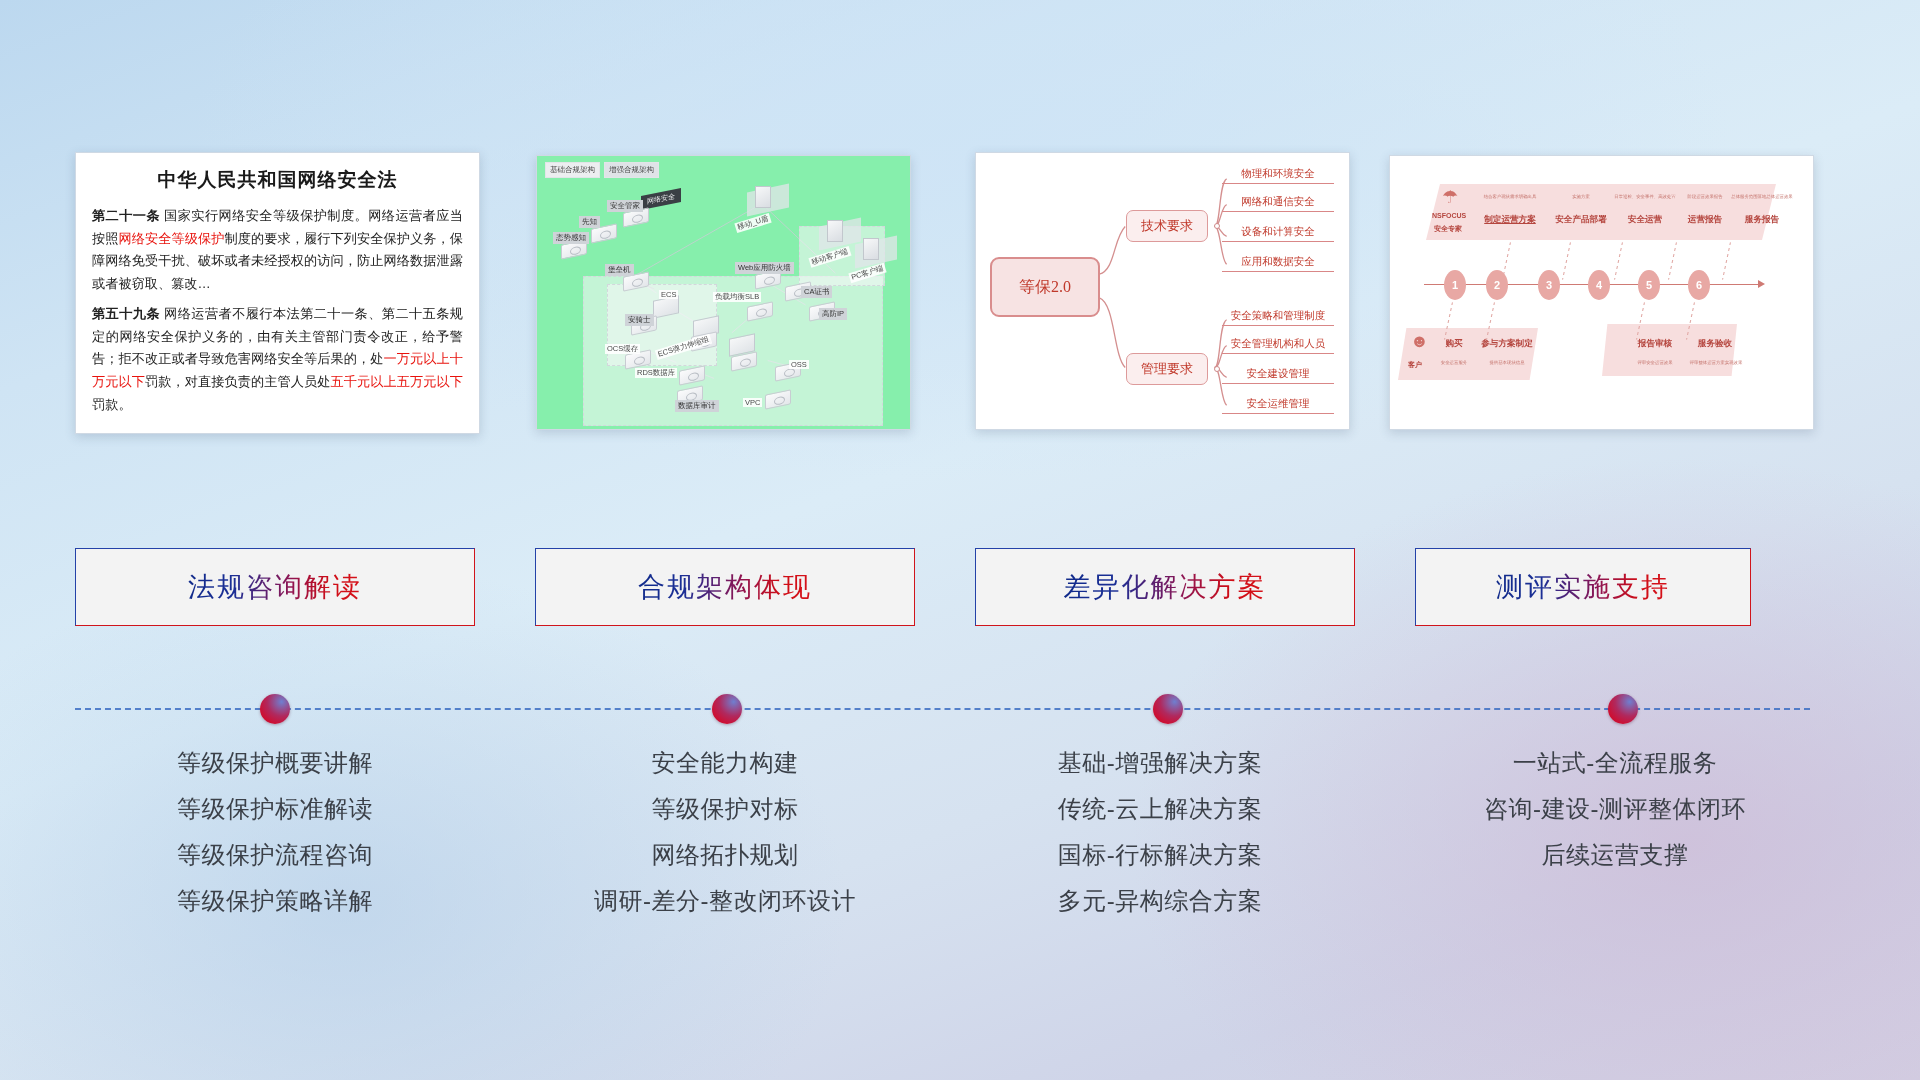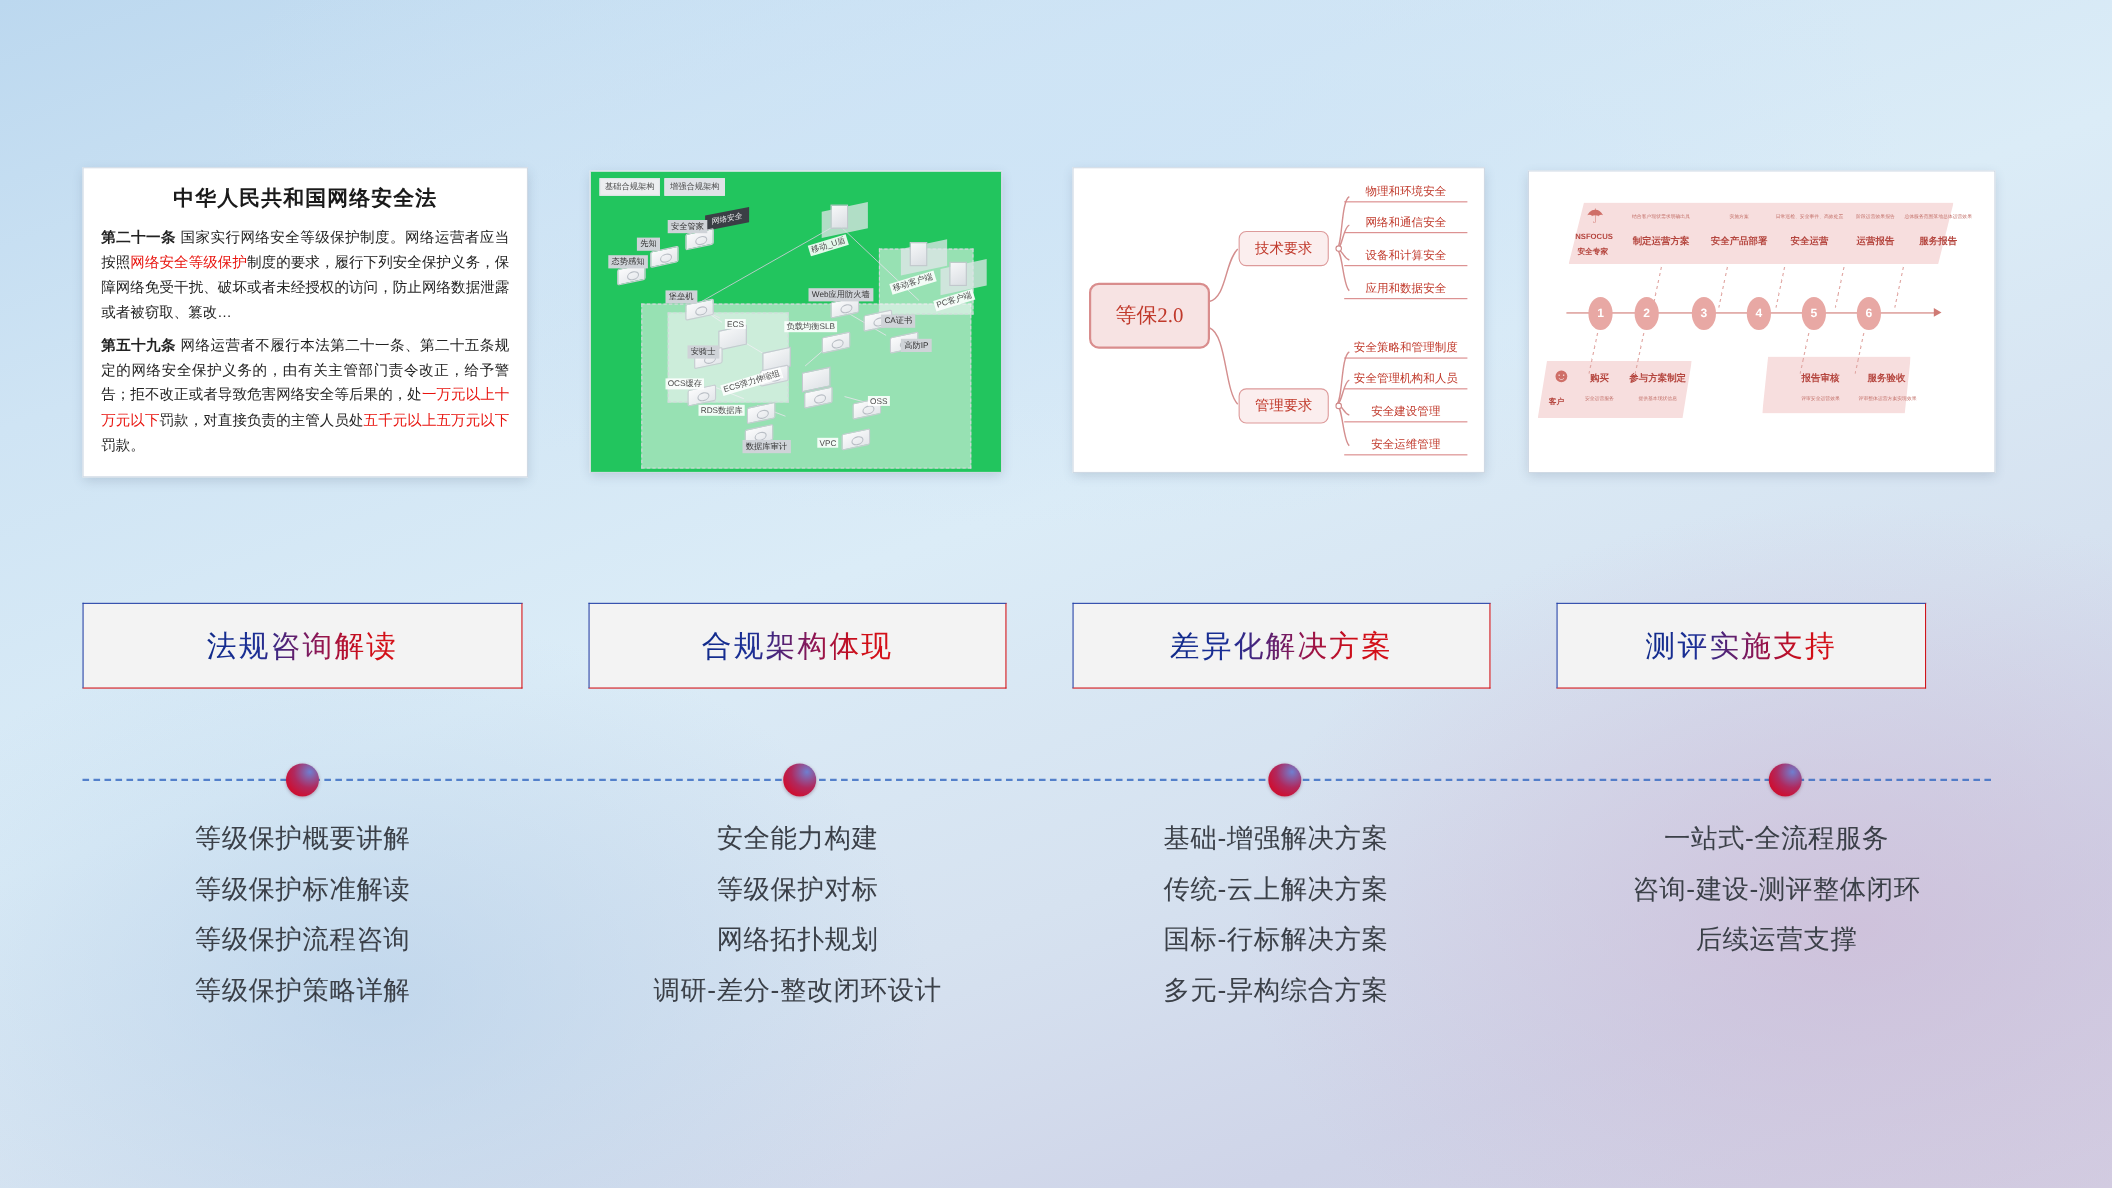--- a/index.html
+++ b/index.html
@@ -43,21 +43,21 @@
     font-size: 13.2px;
     line-height: 1.72;
     color: #222;
     text-align: justify;
     margin-bottom: 7px;
   }
   .law-p b { font-weight: bold; }
   .law-p .red { color: #e8120c; }
 
   
-  .arch { position: relative; width: 100%; height: 100%; background: #22c55e; }
+  .arch { position: relative; width: 100%; height: 100%; background: #86efac; }
   .arch .tabs { position: absolute; left: 8px; top: 6px; display: flex; gap: 4px; }
   .arch .tab {
     font-size: 7.5px; color: #4c4c4c; background: #eceef0;
     padding: 2px 4px; border: 1px solid #e2e5e8;
   }
   .arch .tab.sel { background: #dfe3e7; }
   .arch .zone {
     position: absolute; border: 1px dashed #d3d7dc; background: rgba(247,248,250,0.55);
   }
   .arch .node { position: absolute; }
@@ -94,21 +94,21 @@
   .arch .lbl.rot { transform: rotate(-17deg); }
   .arch svg.links { position: absolute; left: 0; top: 0; width: 100%; height: 100%; }
 
   
   .mind { position: relative; width: 100%; height: 100%; padding: 6px; }
   .mind svg { position: absolute; left: 0; top: 0; width: 100%; height: 100%; }
   .mind .root {
     position: absolute; left: 14px; top: 104px; width: 110px; height: 60px;
     background: #f7e3e3; border: 2px solid #d98d8d; border-radius: 9px;
     display: flex; align-items: center; justify-content: center;
-    font-size: 19px; color: #c0392b; font-family: "Liberation Serif", serif;
+    font-size: 16px; color: #c0392b; font-family: "Liberation Serif", serif;
   }
   .mind .branch {
     position: absolute; width: 82px; height: 32px;
     background: #fbeeee; border: 1.4px solid #dd9a9a; border-radius: 7px;
     display: flex; align-items: center; justify-content: center;
     font-size: 13px; color: #c0392b; font-family: "Liberation Serif", serif;
   }
   .mind .b-tech { left: 150px; top: 57px; }
   .mind .b-mgmt { left: 150px; top: 200px; }
   .mind .leaf {
@@ -426,21 +426,21 @@
 
         <div class="band top"></div>
         <div class="band bl"></div>
         <div class="band br"></div>
 
         <div class="person" style="left:52px; top:32px;">☂</div>
         <div class="plabel" style="left:42px; top:56px;">NSFOCUS</div>
         <div class="plabel" style="left:44px; top:68px;">安全专家</div>
 
         <div class="step-sub" style="left:82px;  top:38px; width:76px;">结合客户现状需求明确出具</div>
-        <div class="step-main" style="left:82px;  top:58px; width:76px;">制定运营方案</div>
+        <div class="step-main" style="left:82px;  top:58px; width:76px;text-decoration:underline;">制定运营方案</div>
 
         <div class="step-sub" style="left:158px; top:38px; width:66px;">实施方案</div>
         <div class="step-main" style="left:158px; top:58px; width:66px;">安全产品部署</div>
 
         <div class="step-sub" style="left:218px; top:38px; width:74px;">日常巡检、安全事件、高效处置</div>
         <div class="step-main" style="left:218px; top:58px; width:74px;">安全运营</div>
 
         <div class="step-sub" style="left:282px; top:38px; width:66px;">阶段运营效果报告</div>
         <div class="step-main" style="left:282px; top:58px; width:66px;">运营报告</div>
 

